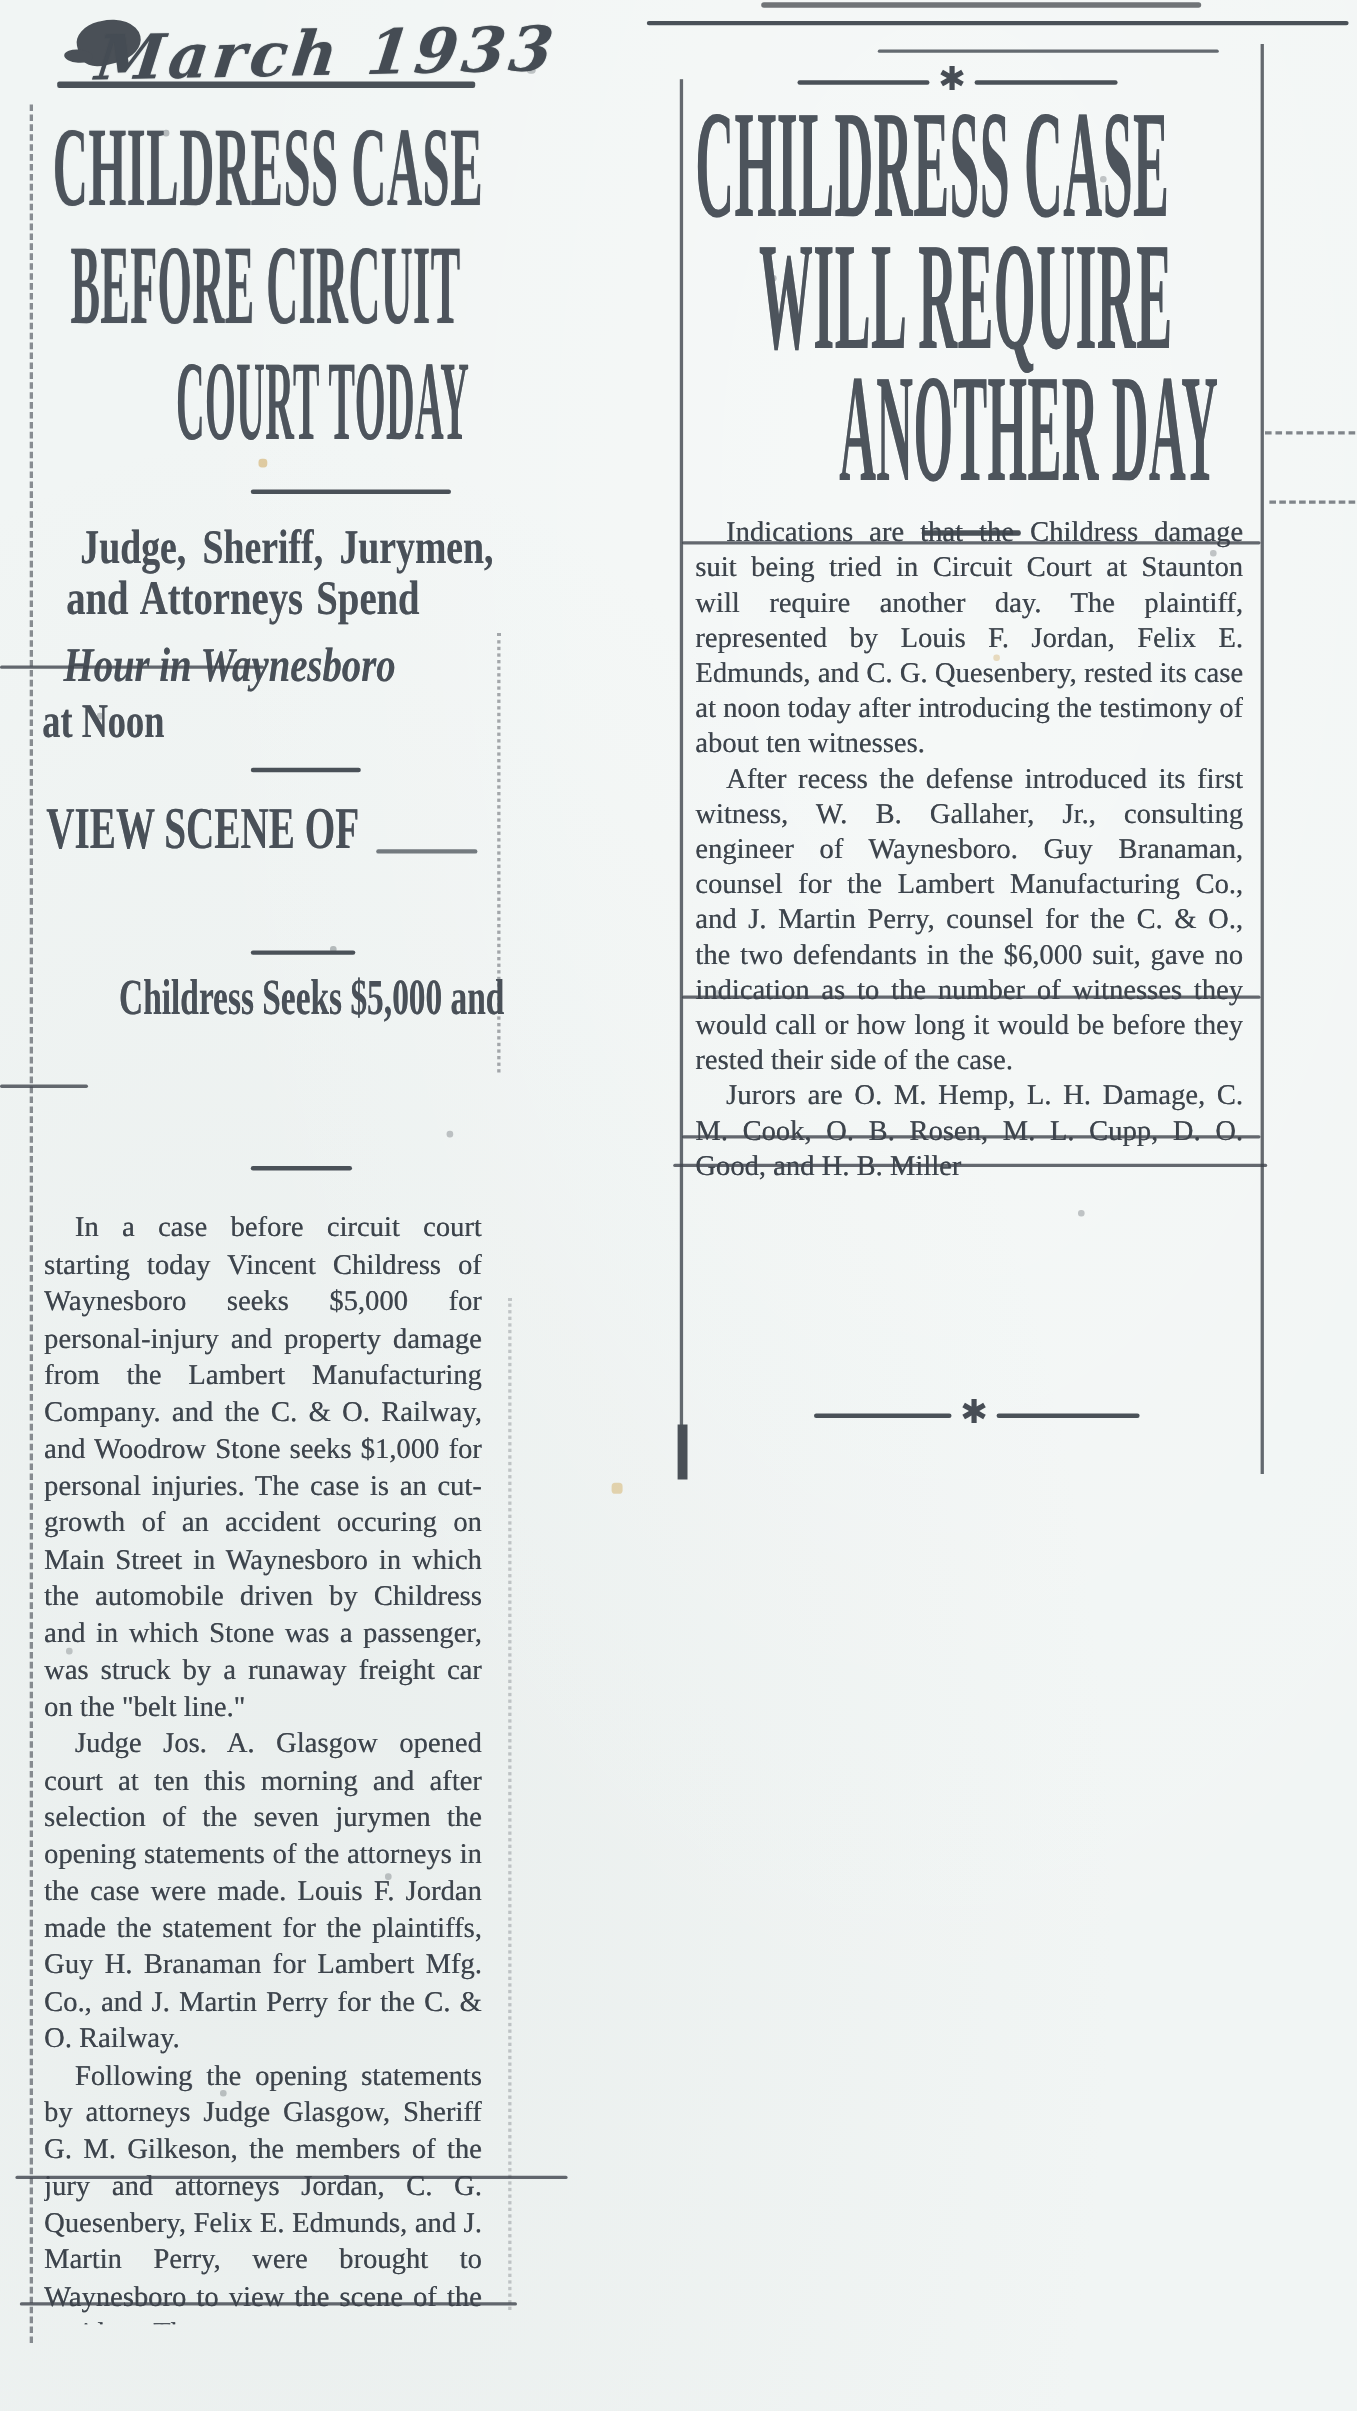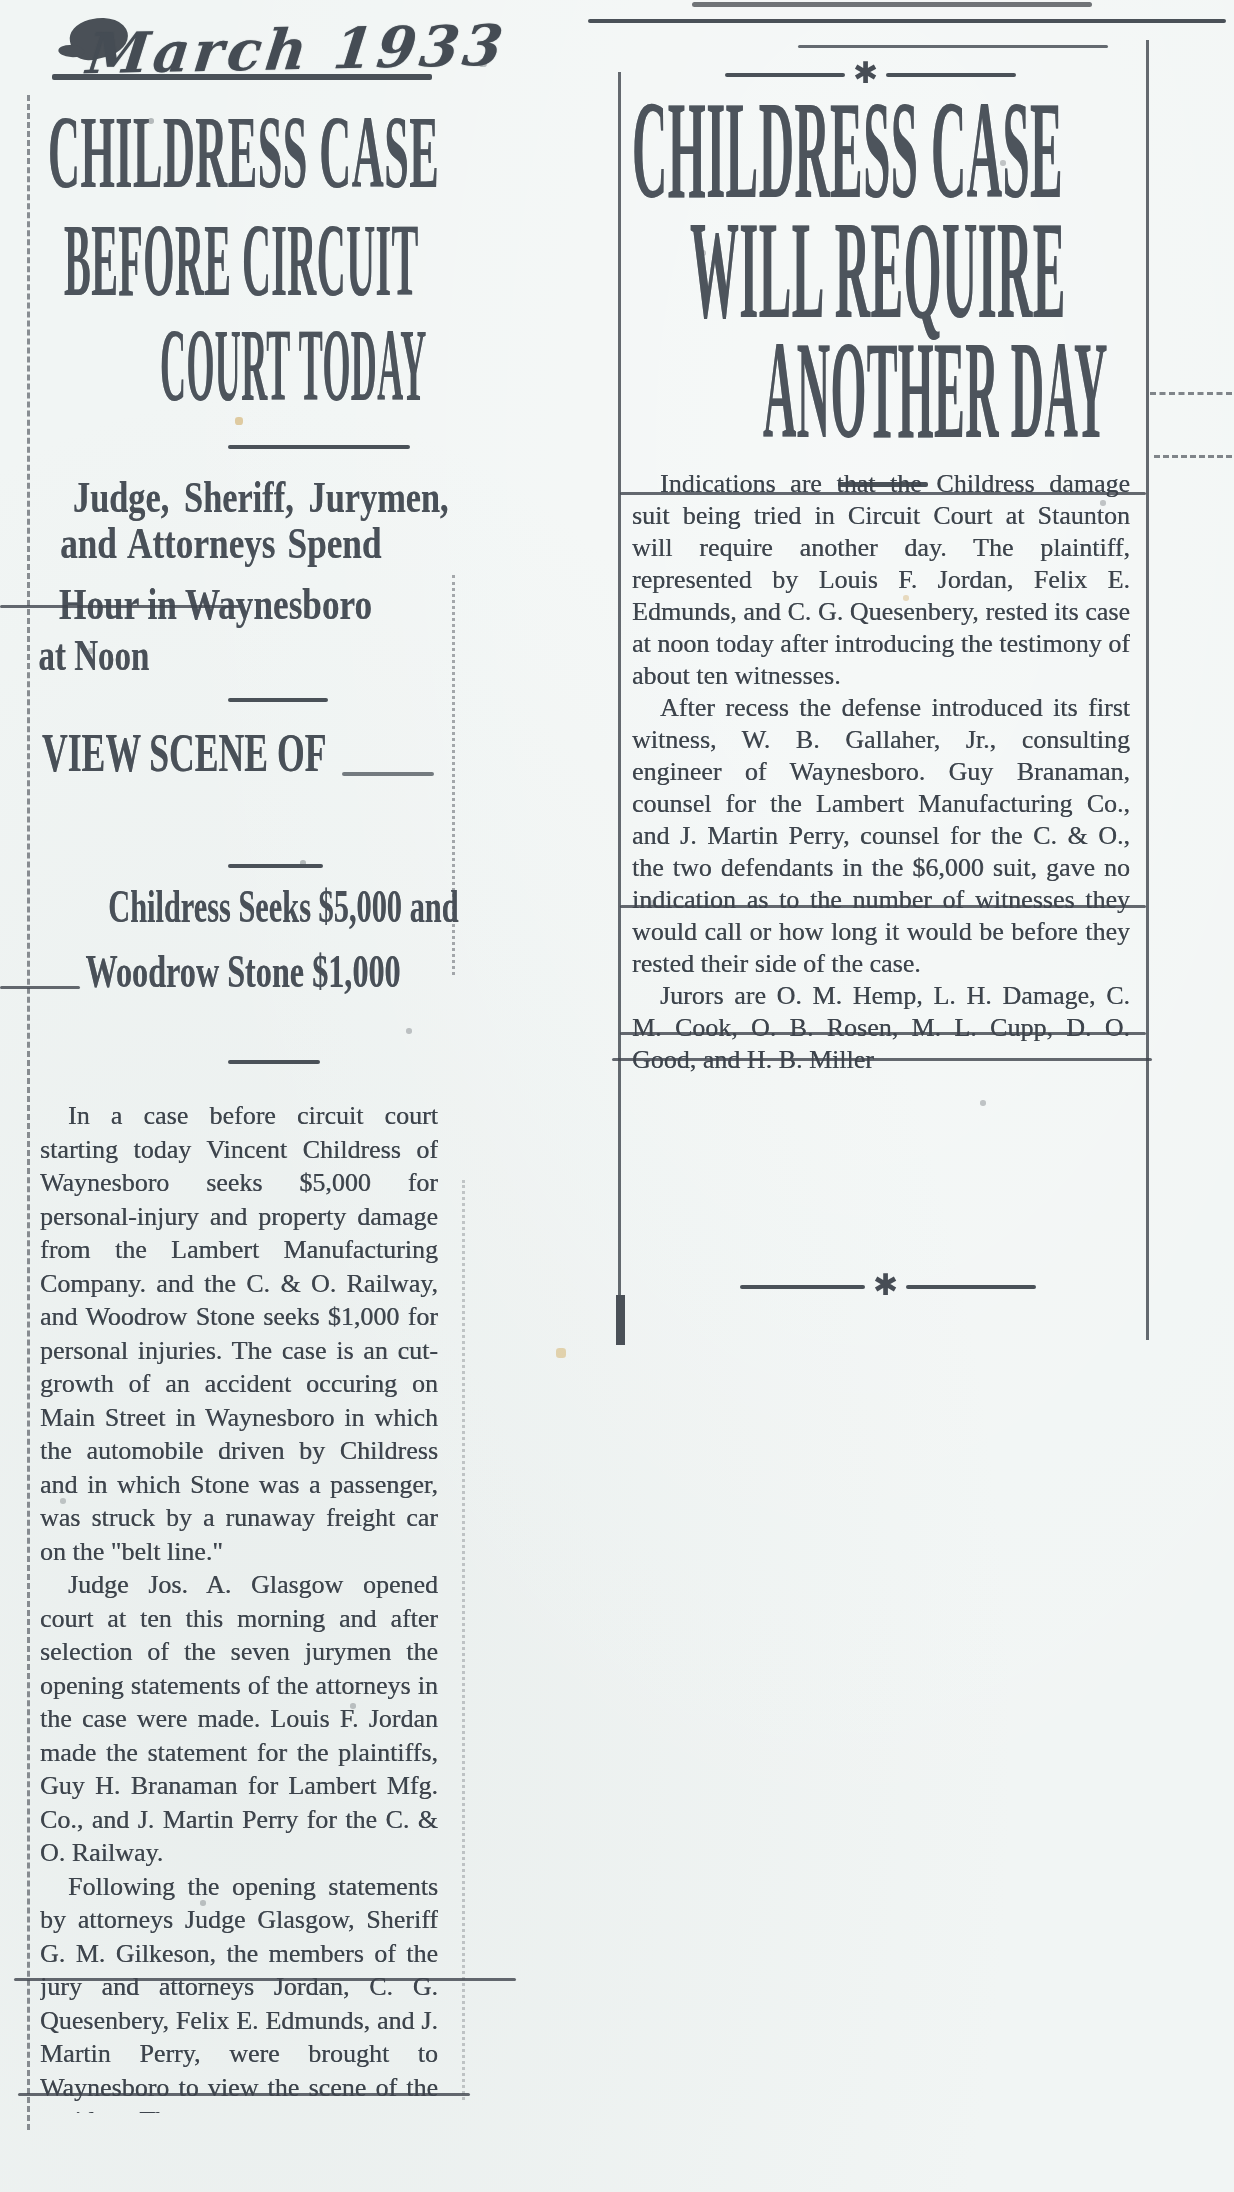--- a/index.html
+++ b/index.html
@@ -128,39 +128,37 @@
     <span class="hl" style="left:48px;top:101px;font-size:103px;transform:scaleX(.43);">CHILDRESS CASE</span>
     <span class="hl" style="left:64px;top:209px;font-size:103px;transform:scaleX(.39);">BEFORE CIRCUIT</span>
     <span class="hl" style="left:160px;top:314px;font-size:103px;transform:scaleX(.35);">COURT TODAY</span>
 
     <div class="rule" style="left:228px;top:445px;width:182px;height:4px;"></div>
 
     <div class="deckline" style="left:20px;top:476px;width:410px;">
       <span style="font-size:44px;transform:scaleX(.78);word-spacing:8px;">Judge, Sheriff, Jurymen,</span></div>
     <div class="deckline" style="left:20px;top:522px;width:410px;">
       <span style="font-size:44px;transform:scaleX(.8);word-spacing:4px;">and Attorneys Spend</span></div>
-    <div class="deckline" style="left:20px;top:583px;width:410px;">
+    <div class="deckline" style="left:20px;top:583px;width:410px;font-style:italic;">
       <span style="font-size:44px;transform:scaleX(.8);">Hour in Waynesboro</span></div>
     <div class="deckline" style="left:20px;top:634px;width:410px;">
       <span style="font-size:44px;transform:scaleX(.75);">at Noon</span></div>
 
     <div class="crease" style="left:0px;top:605px;width:240px;"></div>
 
     <div class="rule" style="left:228px;top:698px;width:100px;height:4px;"></div>
 
     <div class="subline" style="left:42px;top:726px;">
       <span style="font-size:54px;transform:scaleX(.66);">VIEW SCENE OF</span></div>
     <div class="rule" style="left:342px;top:772px;width:92px;height:4px;opacity:.75;"></div>
 
     <div class="rule" style="left:228px;top:864px;width:95px;height:4px;"></div>
 
     <div class="deckline" style="left:18px;top:884px;width:414px;">
       <span style="font-size:46px;transform:scaleX(.66);">Childress Seeks $5,000 and</span></div>
-    <div class="deckline" style="left:18px;top:949px;width:414px;">
-      <span style="font-size:46px;transform:scaleX(.7);">Woodrow Stone $1,000</span></div>
 
     <div class="crease" style="left:0px;top:986px;width:80px;"></div>
 
     <div class="rule" style="left:228px;top:1060px;width:92px;height:4px;"></div>
 
     <div class="body-copy left-body">
       <p>In a case before circuit court starting today Vincent Childress of Waynesboro seeks $5,000 for personal-injury and property damage from the Lambert Manufacturing Company. and the C. &amp; O. Railway, and Woodrow Stone seeks $1,000 for personal injuries. The case is an cut-growth of an accident occuring on Main Street in Waynesboro in which the automobile driven by Childress and in which Stone was a passenger, was struck by a runaway freight car on the "belt line."</p>
       <p>Judge Jos. A. Glasgow opened court at ten this morning and after selection of the seven jurymen the opening statements of the attorneys in the case were made. Louis F. Jordan made the statement for the plaintiffs, Guy H. Branaman for Lambert Mfg. Co., and J. Martin Perry for the C. &amp; O. Railway.</p>
       <p>Following the opening statements by attorneys Judge Glasgow, Sheriff G. M. Gilkeson, the members of the jury and attorneys Jordan, C. G. Quesenbery, Felix E. Edmunds, and J. Martin Perry, were brought to Waynesboro to view the scene of the accident. They were</p>
     </div>

